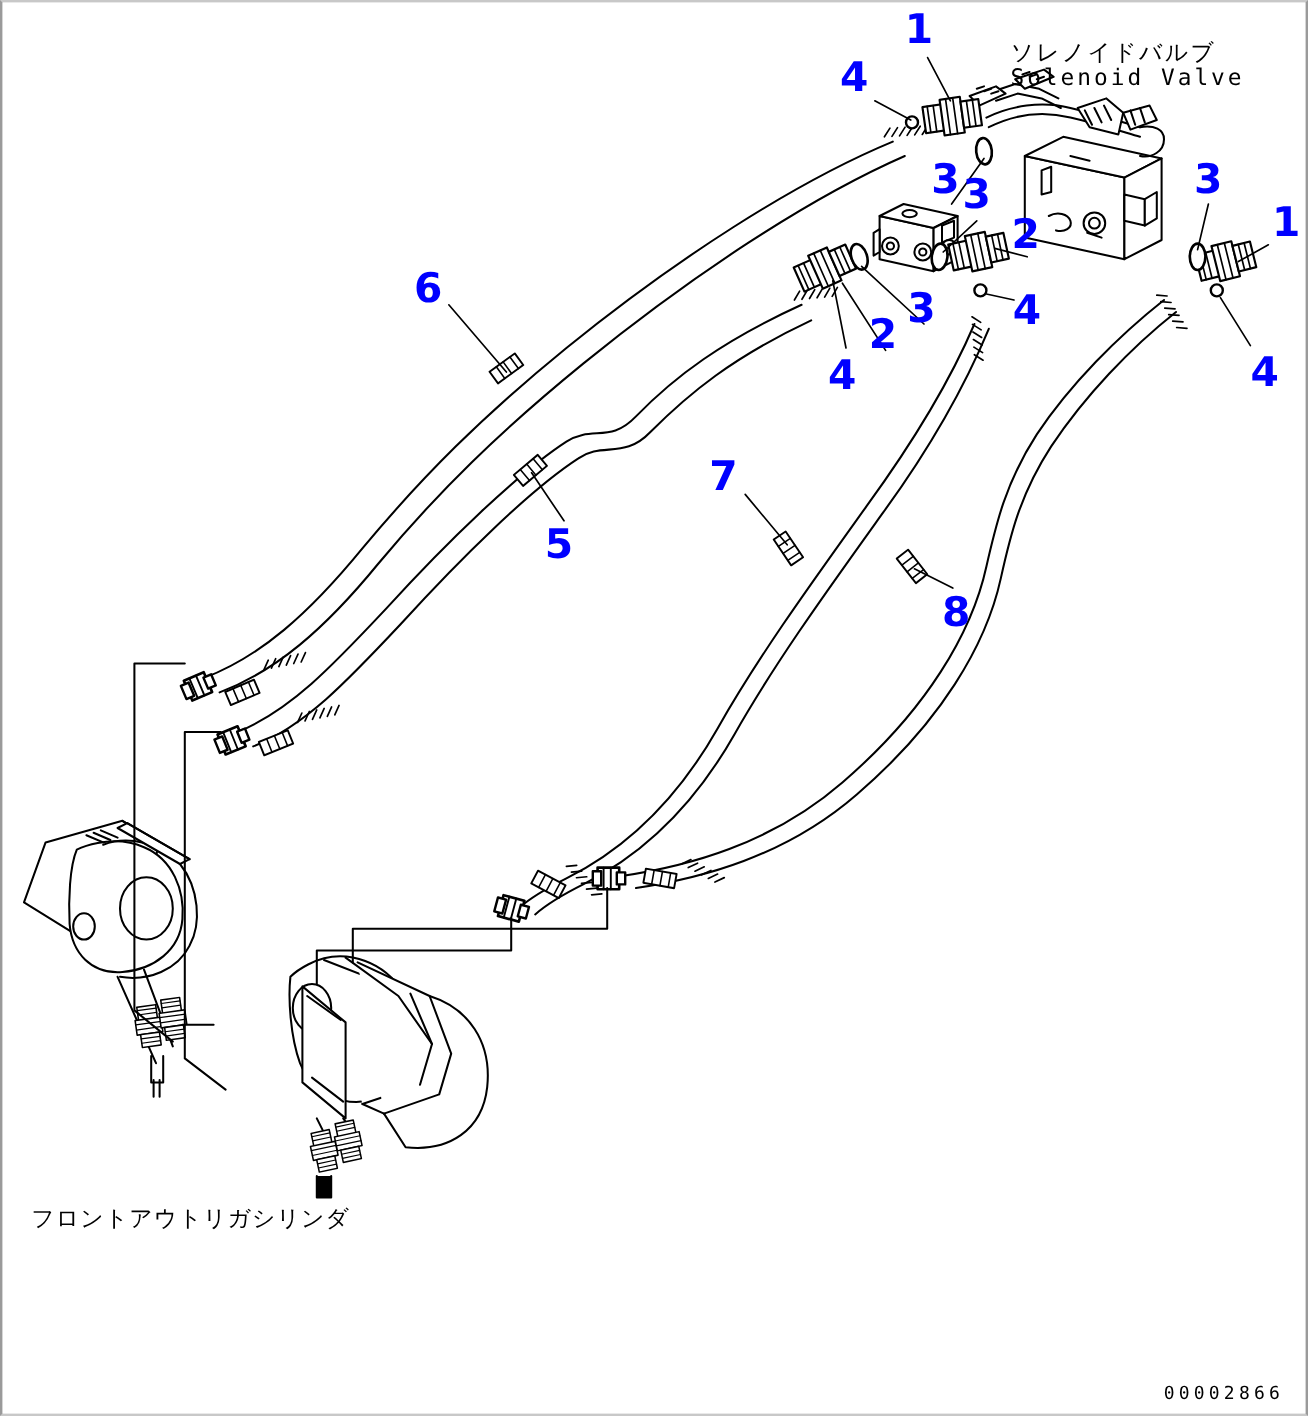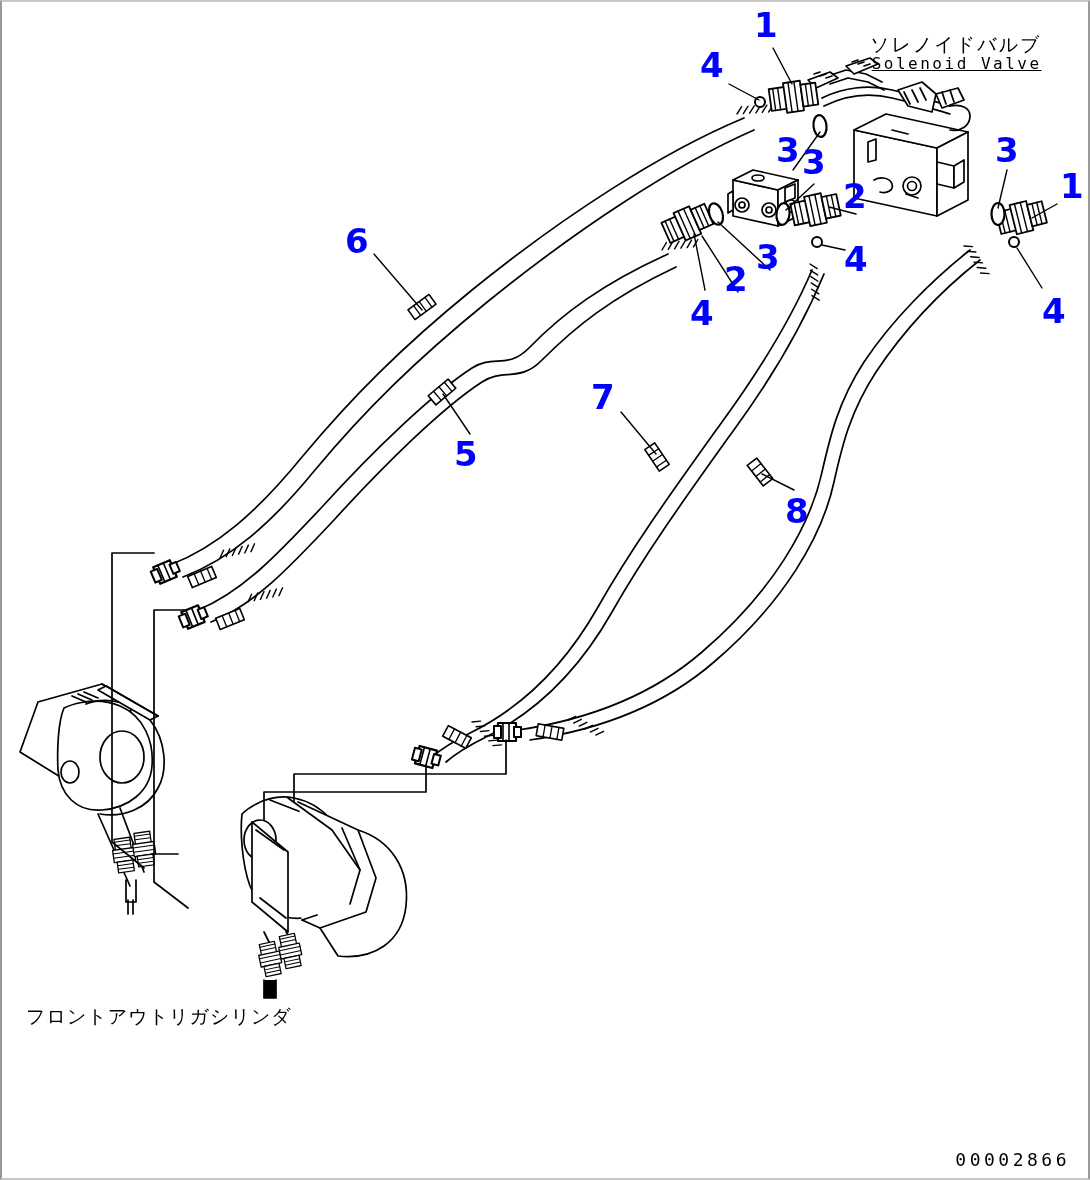--- a/index.html
+++ b/index.html
@@ -21,28 +21,28 @@
     font-family:"DejaVu Sans","Liberation Sans",sans-serif;
     line-height:1;white-space:nowrap;user-select:none;
   }
   .callout{font-size:34px;letter-spacing:0px;}
   .cap{
     position:absolute;color:#000000;white-space:nowrap;
     font-family:"DejaVu Sans Mono","Liberation Mono",monospace;
     line-height:1.12;
   }
   .cap .jp{font-size:19px;letter-spacing:1px;display:block;}
-  .cap .en{font-size:16px;letter-spacing:2.5px;display:block;text-decoration:underline;}
-  #solenoid-caption{left:868px;top:32px;text-align:right;}
+  .cap .en{font-size:19px;letter-spacing:2.5px;display:block;}
+  #solenoid-caption{left:840px;top:32px;text-align:left;}
   #solenoid-caption .jp{letter-spacing:2px;}
   #cylinder-caption{left:24px;top:1004px;}
   #drawing-number{
     position:absolute;right:18px;bottom:8px;color:#000;
     font-family:"DejaVu Sans Mono","Liberation Mono",monospace;
-    font-size:18px;letter-spacing:3.5px;white-space:nowrap;
+    font-size:15px;letter-spacing:3.5px;white-space:nowrap;
   }
 </style>
 </head>
 <body>
 
 <div id="page">
 
   <svg id="art" viewBox="0 0 1090 1180">
     <defs>
       <g id="ferrule">

